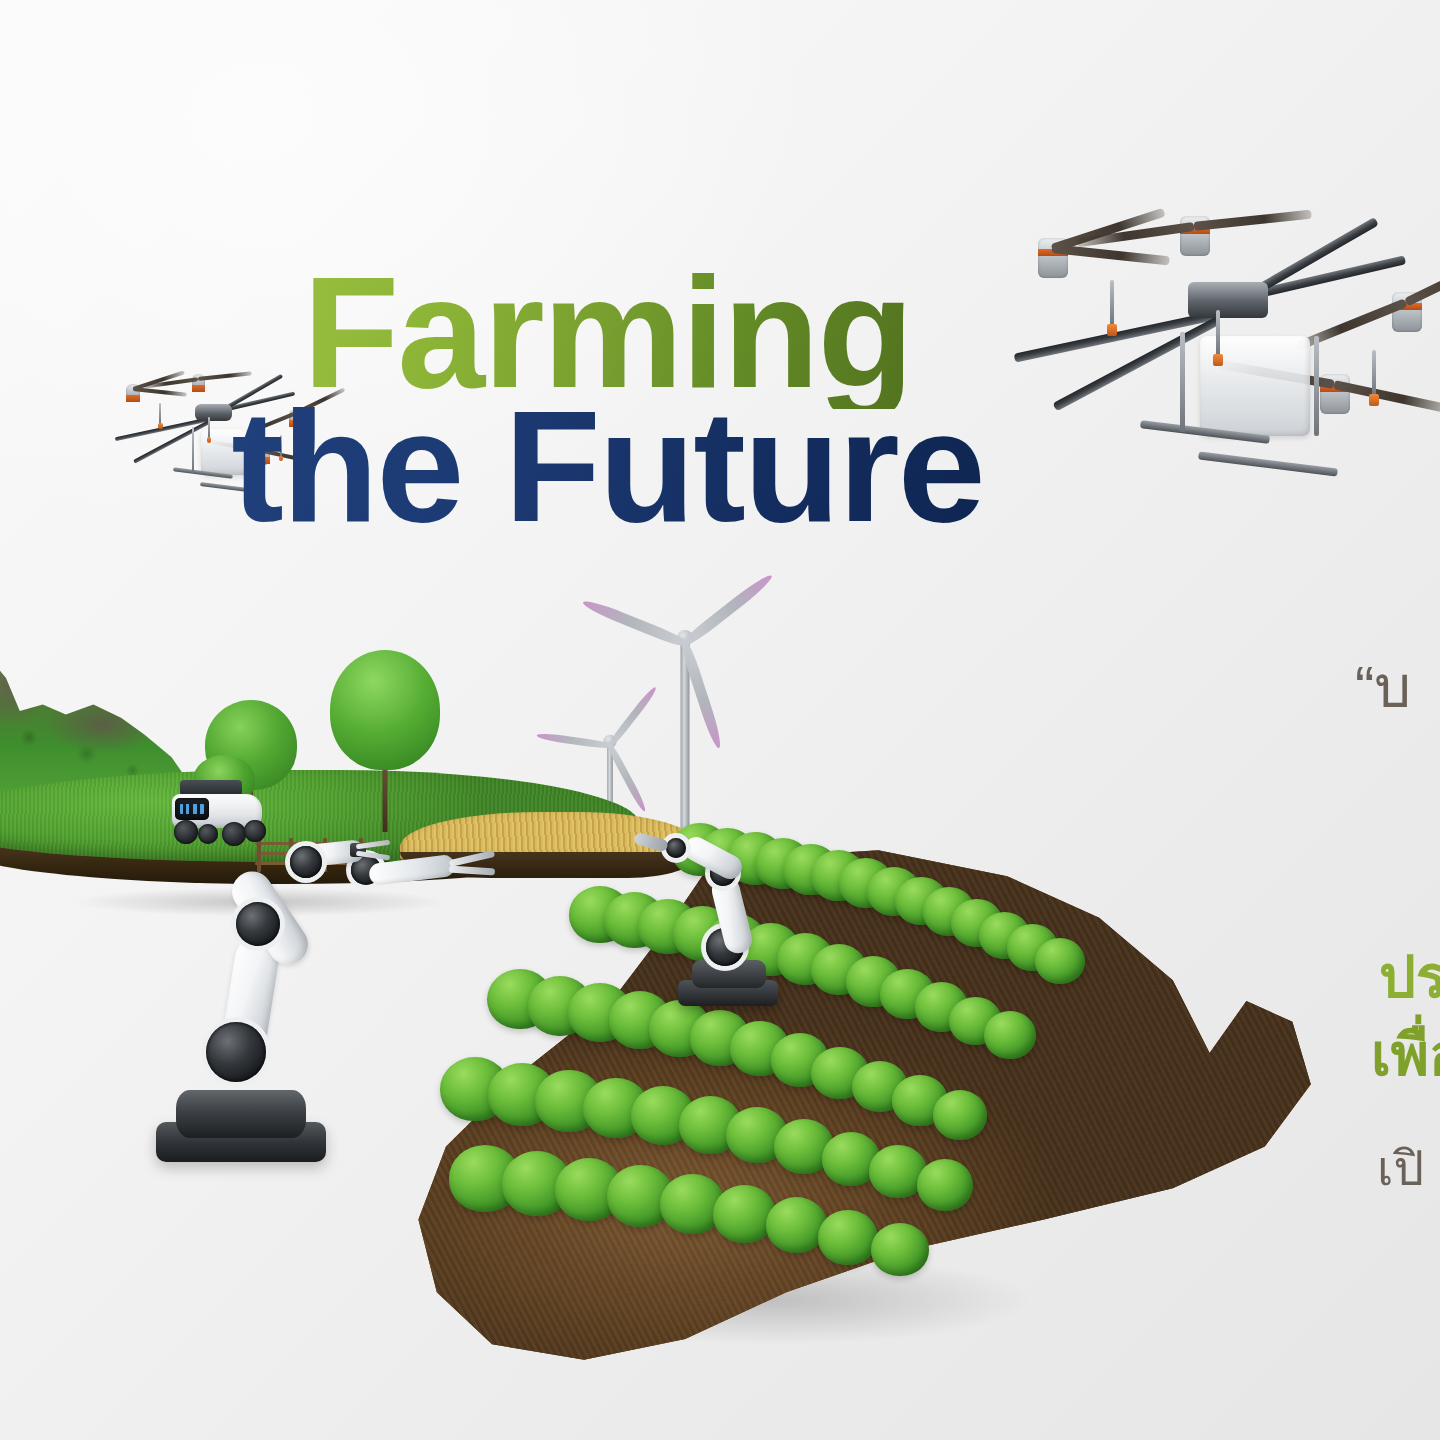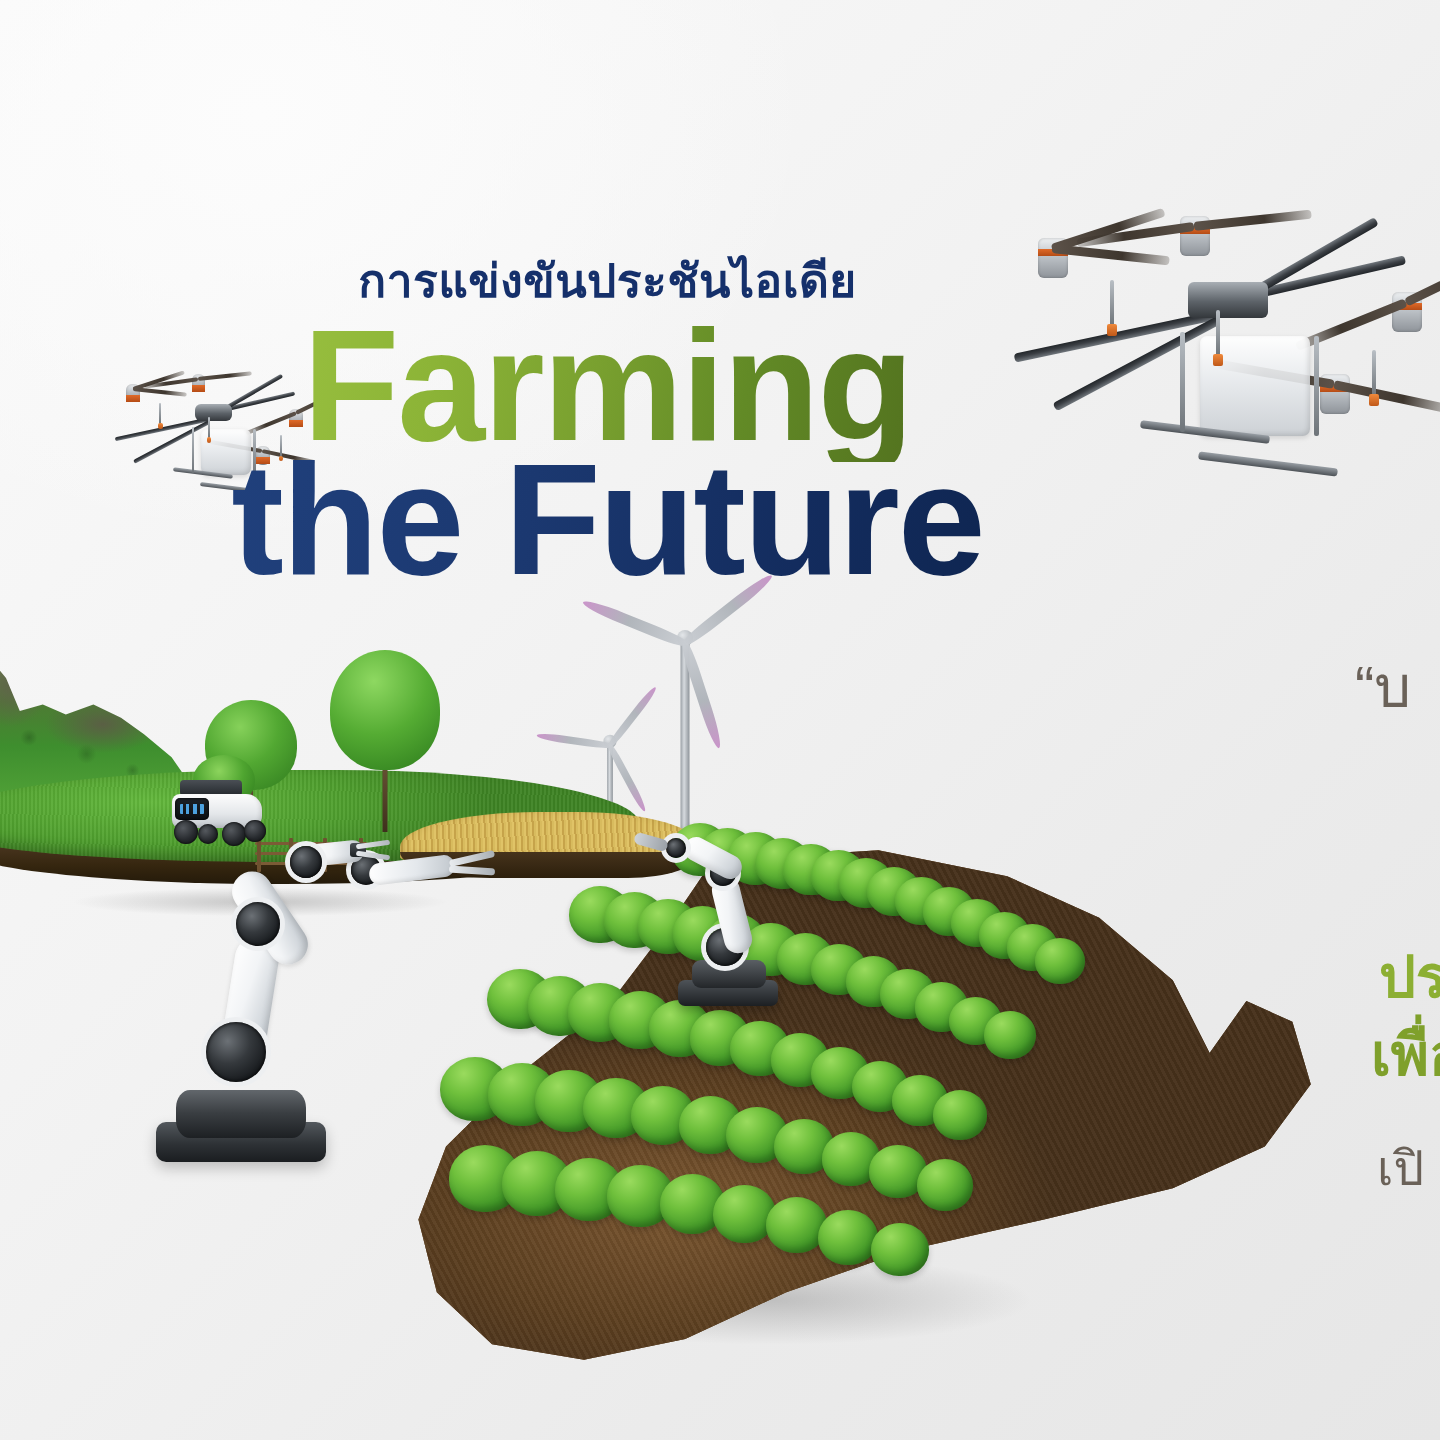--- a/index.html
+++ b/index.html
@@ -564,21 +564,20 @@
         <div class="d-rod" style="left: 41.4px; top: 55.2px; width: 1.84px; height: 21.16px;"></div>
         <div class="d-noz" style="left: 40.02px; top: 75.44px; width: 4.6px; height: 5.52px;"></div>
         <div class="d-rod" style="left: 90.16px; top: 69px; width: 1.84px; height: 21.16px;"></div>
         <div class="d-noz" style="left: 88.78px; top: 89.24px; width: 4.6px; height: 5.52px;"></div>
         <div class="d-rod" style="left: 161.92px; top: 87.4px; width: 1.84px; height: 21.16px;"></div>
         <div class="d-noz" style="left: 160.54px; top: 107.64px; width: 4.6px; height: 5.52px;"></div>
       </div>
   </div>
 
   <div id="headline">
-    <div class="thai-sub">การแข่งขันประชันไอเดีย</div>
     <div class="title-1">Farming</div>
     <div class="title-2">the Future</div>
   </div>
 
   <div id="rightcol">
     <div class="quote-line">“บ</div>
     <div class="green-l1">ประ</div>
     <div class="green-l2">เพื่อ</div>
     <div class="brown-l3">เปิ</div>
   </div>

